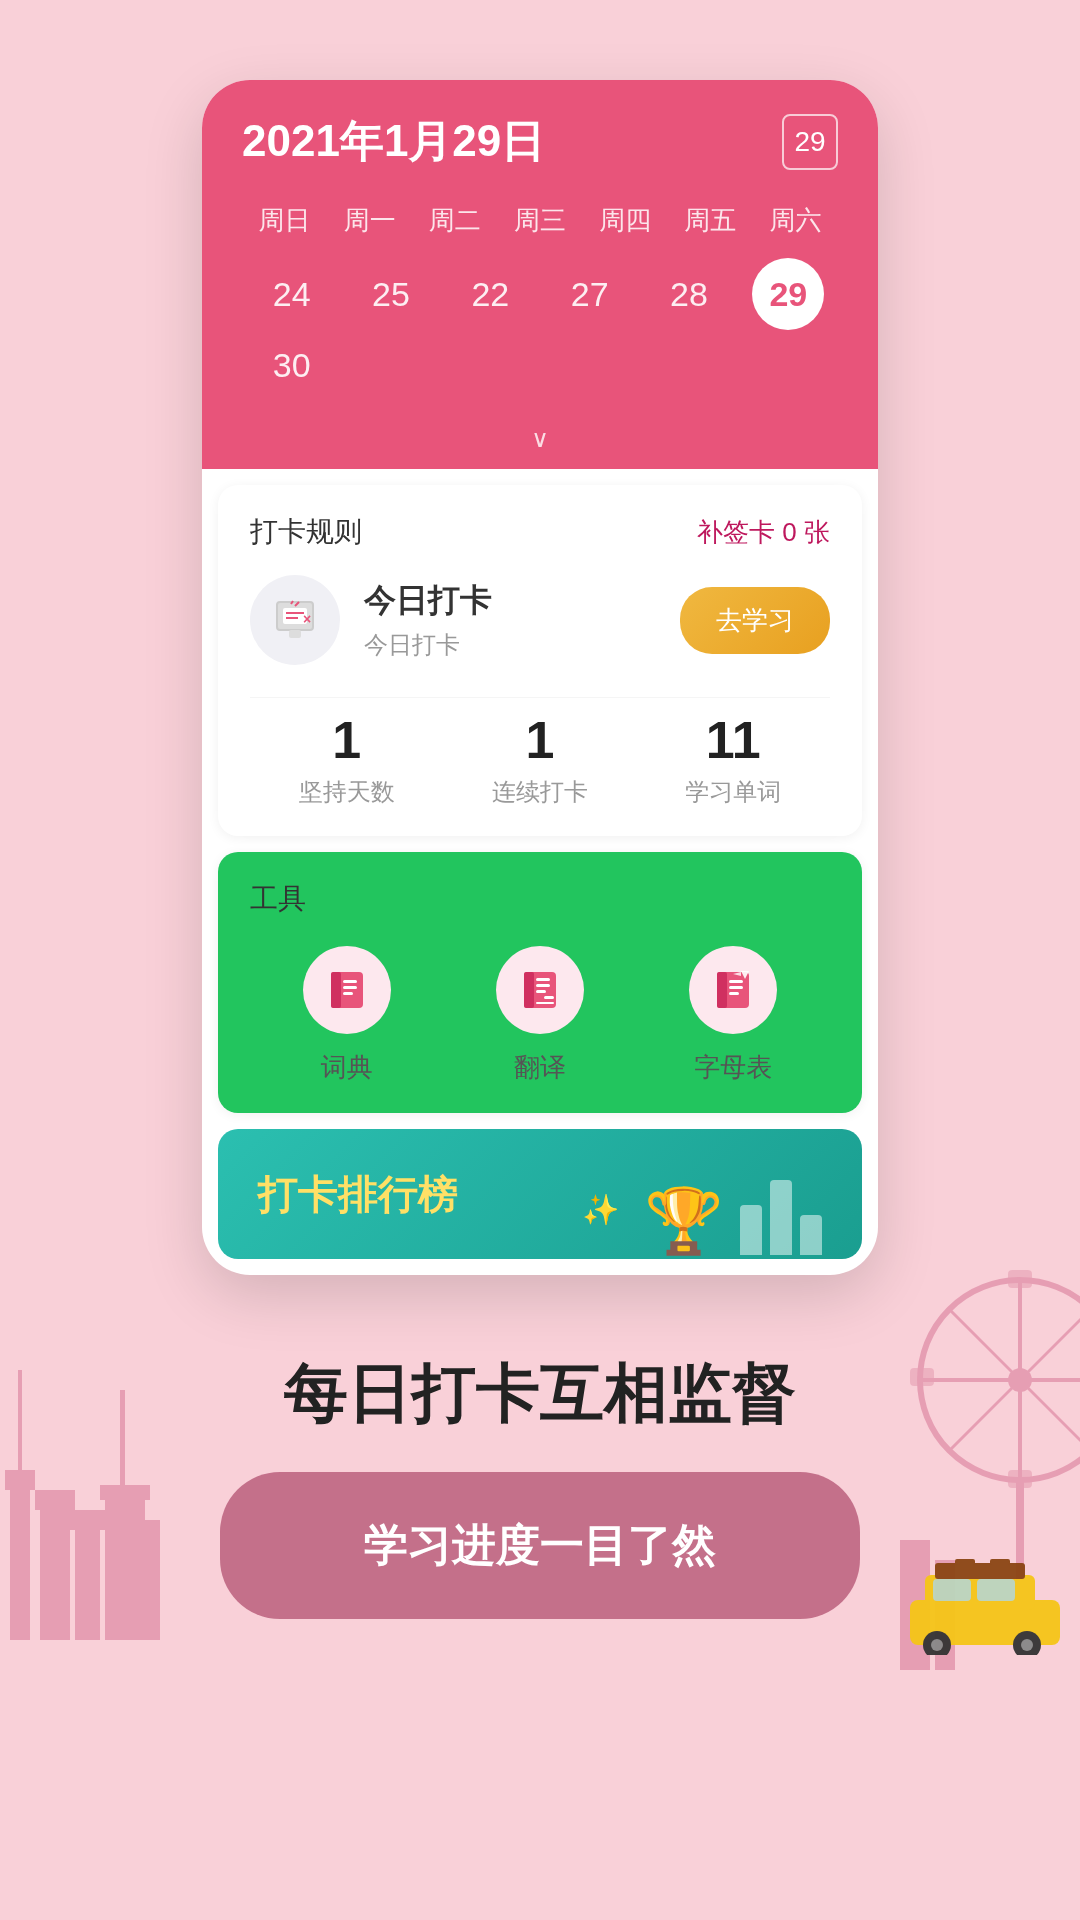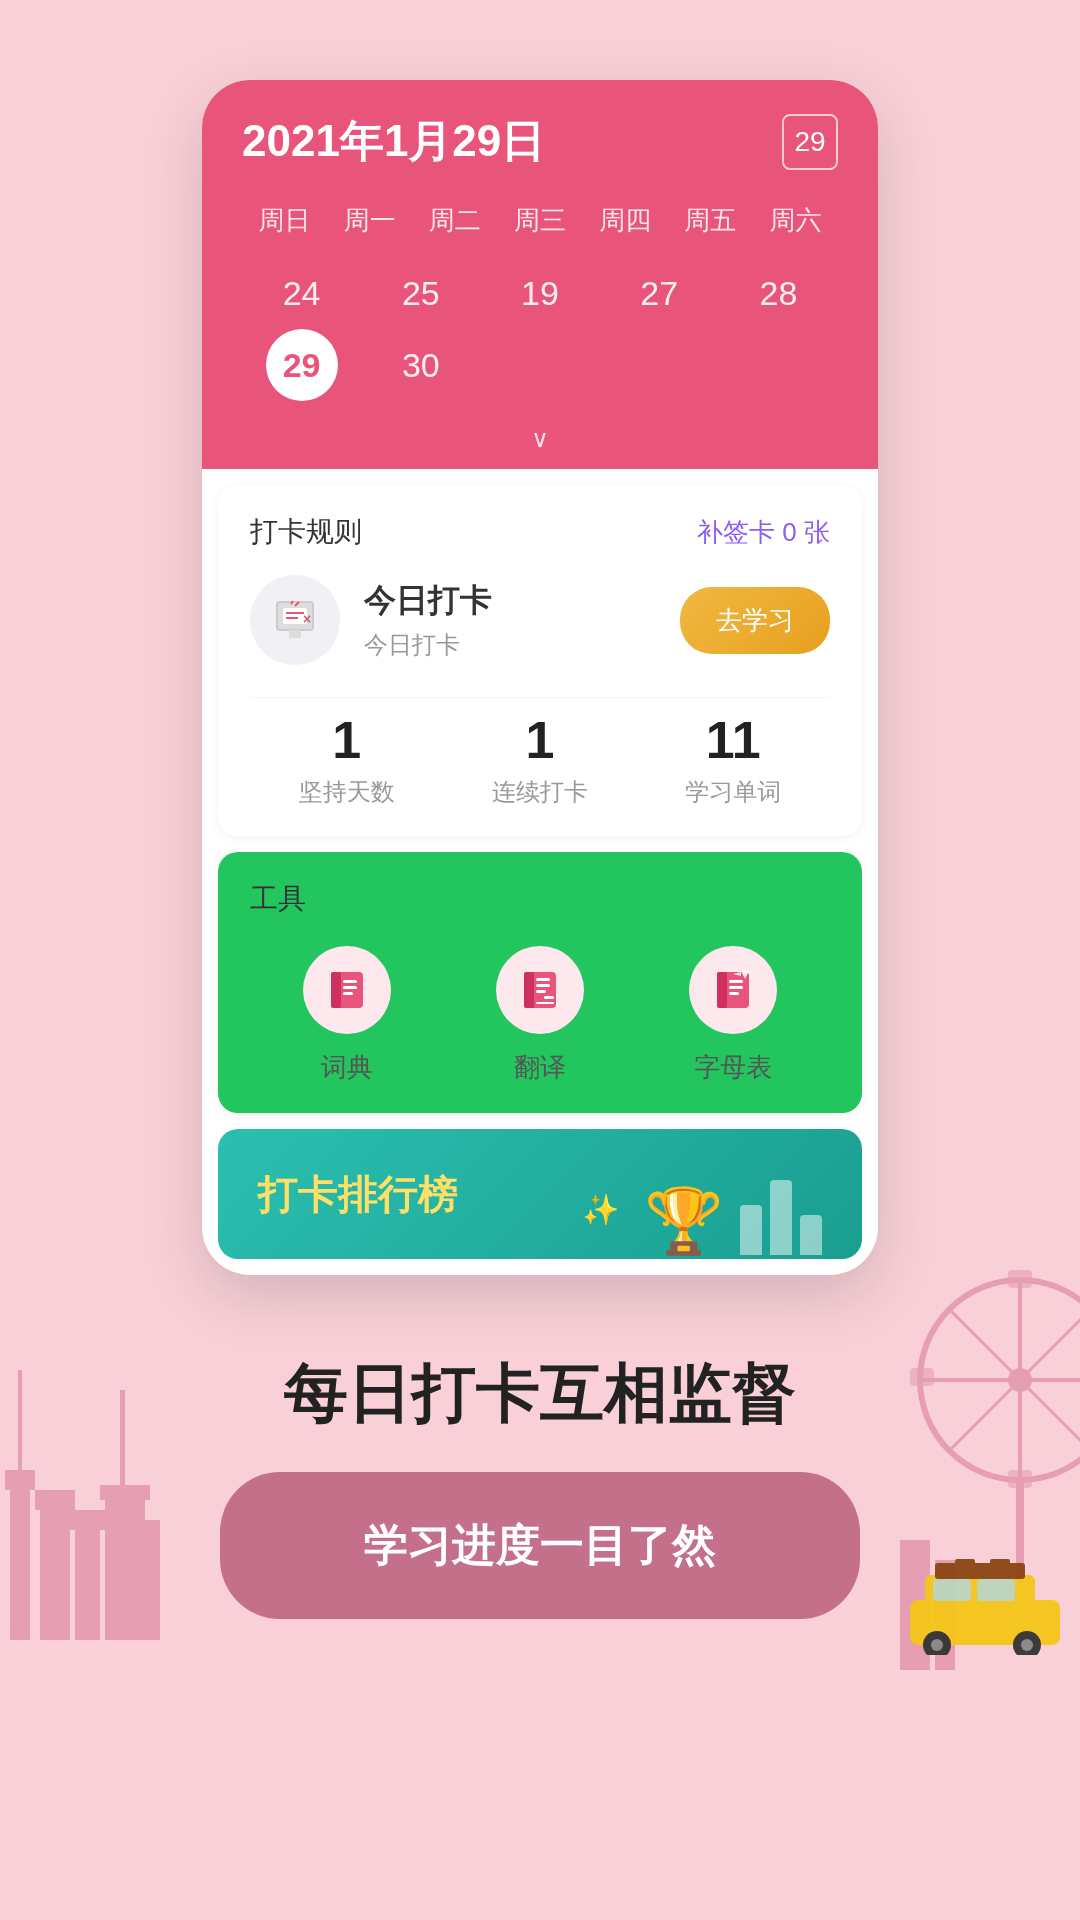--- a/index.html
+++ b/index.html
@@ -72,21 +72,21 @@
     }
 
     .weekday-label {
       color: rgba(255,255,255,0.85);
       font-size: 26px;
       padding: 8px 0;
     }
 
     .calendar-days {
       display: grid;
-      grid-template-columns: repeat(5, 1fr);
+      grid-template-columns: repeat(6, 1fr);
       text-align: center;
       padding-bottom: 12px;
     }
 
     .day-cell {
       color: rgba(255,255,255,0.9);
       font-size: 34px;
       padding: 16px 0;
       display: flex;
       align-items: center;
@@ -128,21 +128,21 @@
       align-items: center;
       margin-bottom: 24px;
     }
 
     .punch-card-title {
       color: #333;
       font-size: 28px;
     }
 
     .supplement-card {
-      color: #8b5cf6;
+      color: #be185d;
       font-size: 26px;
     }
 
     .today-punch {
       display: flex;
       align-items: center;
       margin-bottom: 32px;
     }
 
     .punch-icon {
@@ -424,21 +424,21 @@
         <span class="weekday-label">周二</span>
         <span class="weekday-label">周三</span>
         <span class="weekday-label">周四</span>
         <span class="weekday-label">周五</span>
         <span class="weekday-label">周六</span>
       </div>
 
       <div class="calendar-days">
         <div class="day-cell">24</div>
         <div class="day-cell">25</div>
-        <div class="day-cell">19</div>
+        <div class="day-cell">22</div>
         <div class="day-cell">27</div>
         <div class="day-cell">28</div>
         <div class="day-cell active">29</div>
         <div class="day-cell">30</div>
       </div>
 
       <div class="calendar-expand">
         <span class="expand-arrow">∨</span>
       </div>
     </div>

